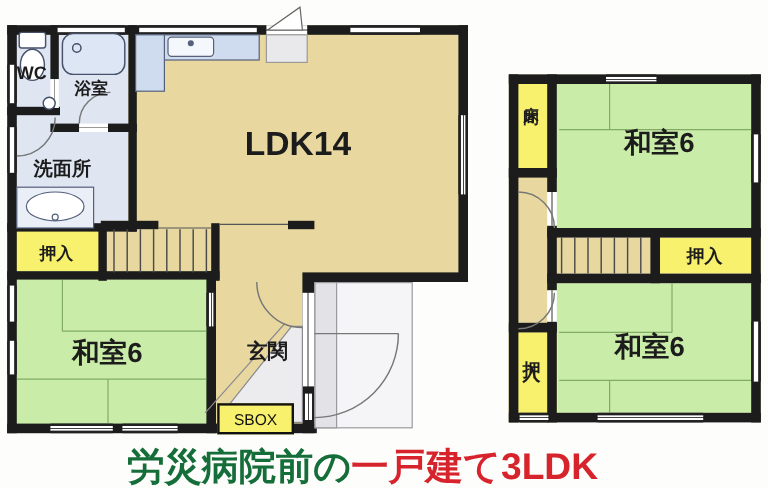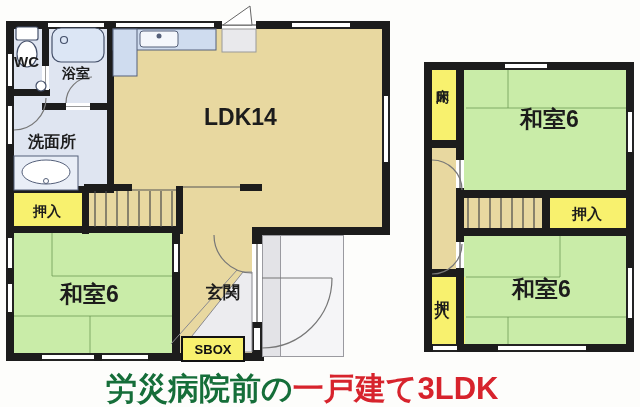--- a/index.html
+++ b/index.html
@@ -24,21 +24,21 @@
   .vert{writing-mode:vertical-rl;text-orientation:upright;letter-spacing:3px;}
   svg.ovl{position:absolute;left:0;top:0;pointer-events:none;}
   .headline{position:absolute;left:396px;top:13px;display:flex;align-items:flex-start;}
   .headline .g{color:var(--accent_green);font-size:29px;font-weight:bold;letter-spacing:1px;}
   .headline .r{color:var(--accent_red);font-size:26px;font-weight:bold;margin-left:12px;margin-top:3px;}
   .footline{position:absolute;left:106px;top:368px;display:flex;}
   .footline .g{color:var(--accent_green);font-size:31px;font-weight:bold;}
   .footline .r{color:var(--accent_red);font-size:31px;font-weight:bold;}
   .sbox{position:absolute;left:181px;top:336px;width:60px;height:22px;background:var(--closet_yellow);
         border:2px solid #111;display:flex;align-items:center;justify-content:center;
-        font-weight:bold;font-size:13px;color:#111;}
+        font-weight:normal;font-size:13px;color:#111;}
 </style>
 </head>
 <body>
 
 <div class="stage">
 
   <div class="room blu" style="left:6px;top:21px;width:108px;height:172px;"></div>
   <div class="room tan" style="left:107px;top:21px;width:283px;height:214px;"></div>
   <div class="room tan" style="left:178px;top:228px;width:84px;height:130px;"></div>
   <div class="room yel" style="left:6px;top:190px;width:83px;height:44px;"></div>
@@ -169,21 +169,21 @@
     <g>
       <rect x="14" y="156" width="64" height="34" fill="#e9eef7" stroke="#55607a" stroke-width="1"></rect>
       <ellipse cx="46" cy="172" rx="24" ry="12" fill="#fff" stroke="#55607a" stroke-width="1"></ellipse>
       <circle cx="46" cy="181" r="2.5" fill="none" stroke="#55607a" stroke-width="1"></circle>
     </g>
   </svg>
 
   <div class="lbl" style="left:14px;top:54px;font-size:15px;">WC</div>
   <div class="lbl" style="left:62px;top:66px;font-size:14px;">浴室</div>
   <div class="lbl" style="left:28px;top:134px;font-size:16px;">洗面所</div>
-  <div class="lbl" style="left:204px;top:106px;font-size:23px;">LDK14</div>
+  <div class="lbl" style="left:204px;top:106px;font-size:28px;">LDK14</div>
   <div class="lbl" style="left:33px;top:204px;font-size:14px;">押入</div>
   <div class="lbl" style="left:60px;top:283px;font-size:23px;">和室6</div>
   <div class="lbl" style="left:206px;top:284px;font-size:17px;">玄関</div>
   <div class="sbox">
       <span>SBOX</span>
     </div>
 
   <div class="lbl vert" style="left:436px;top:78px;font-size:13px;">床間</div>
   <div class="lbl" style="left:520px;top:108px;font-size:23px;">和室6</div>
   <div class="lbl" style="left:572px;top:206px;font-size:15px;">押入</div>

